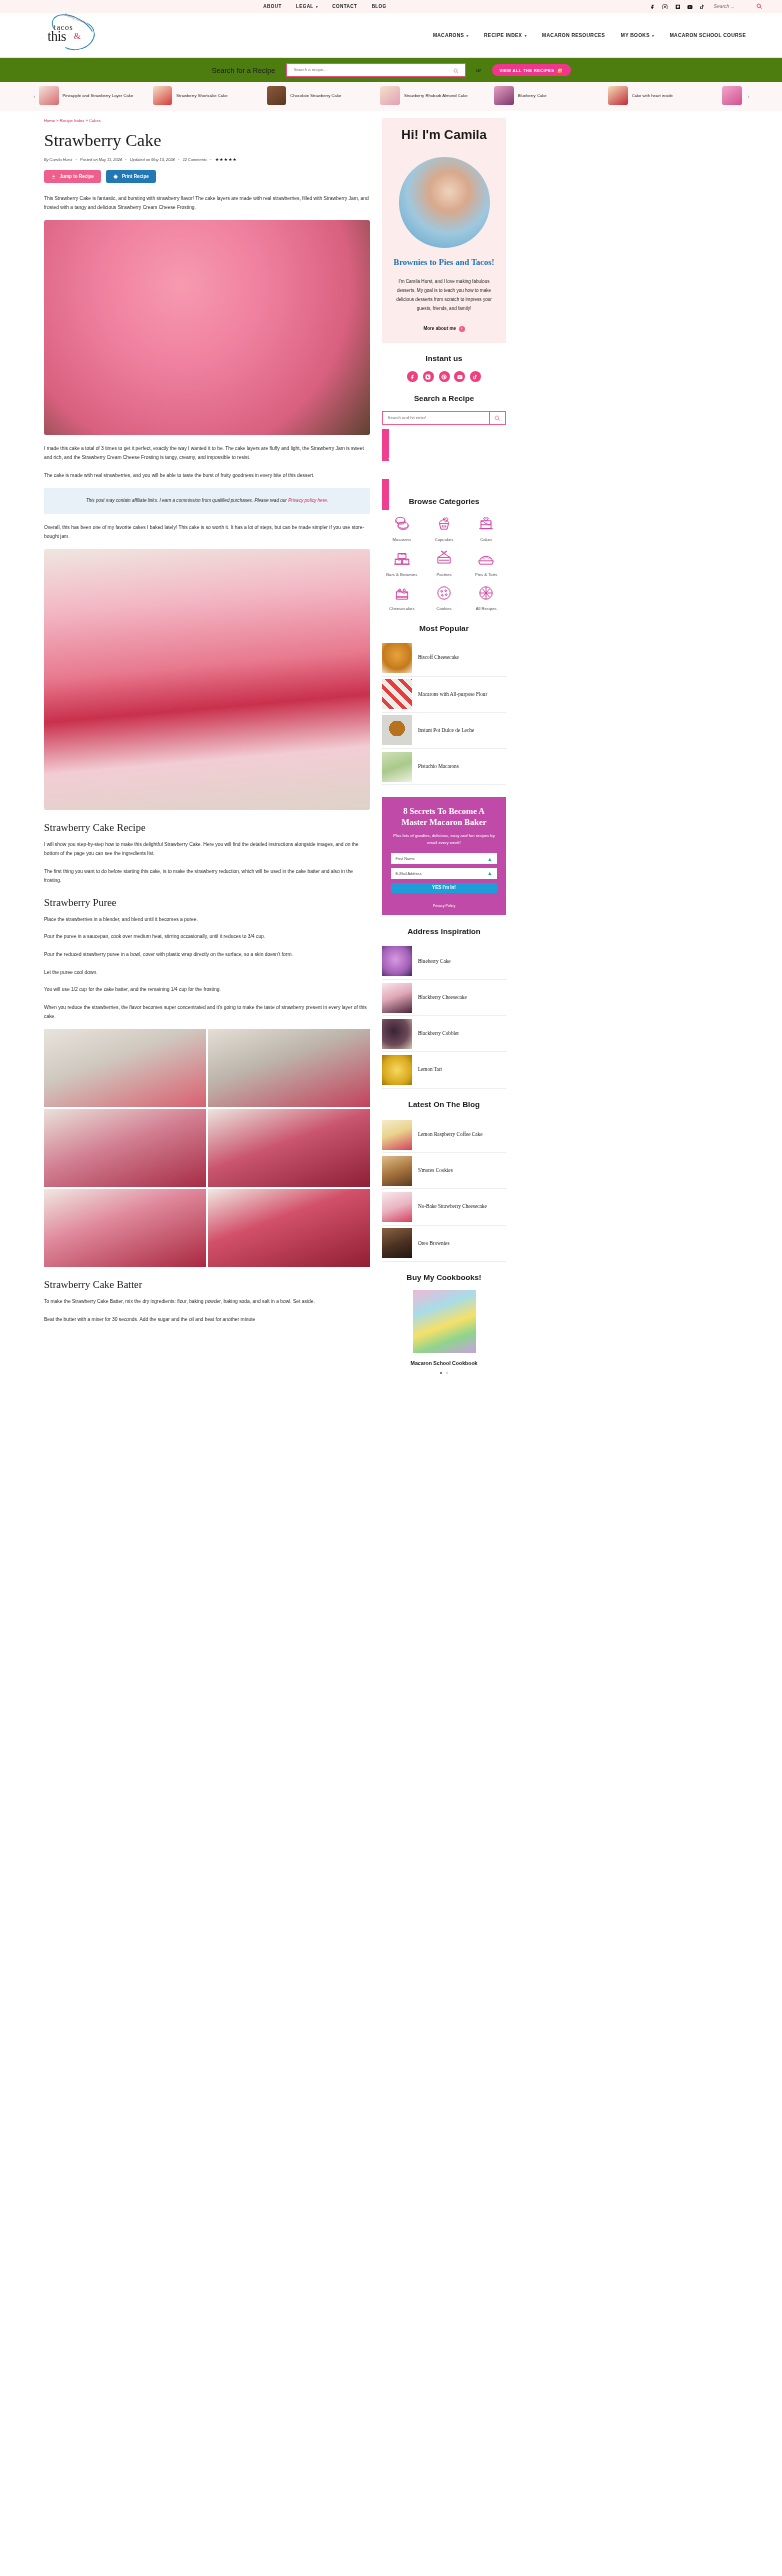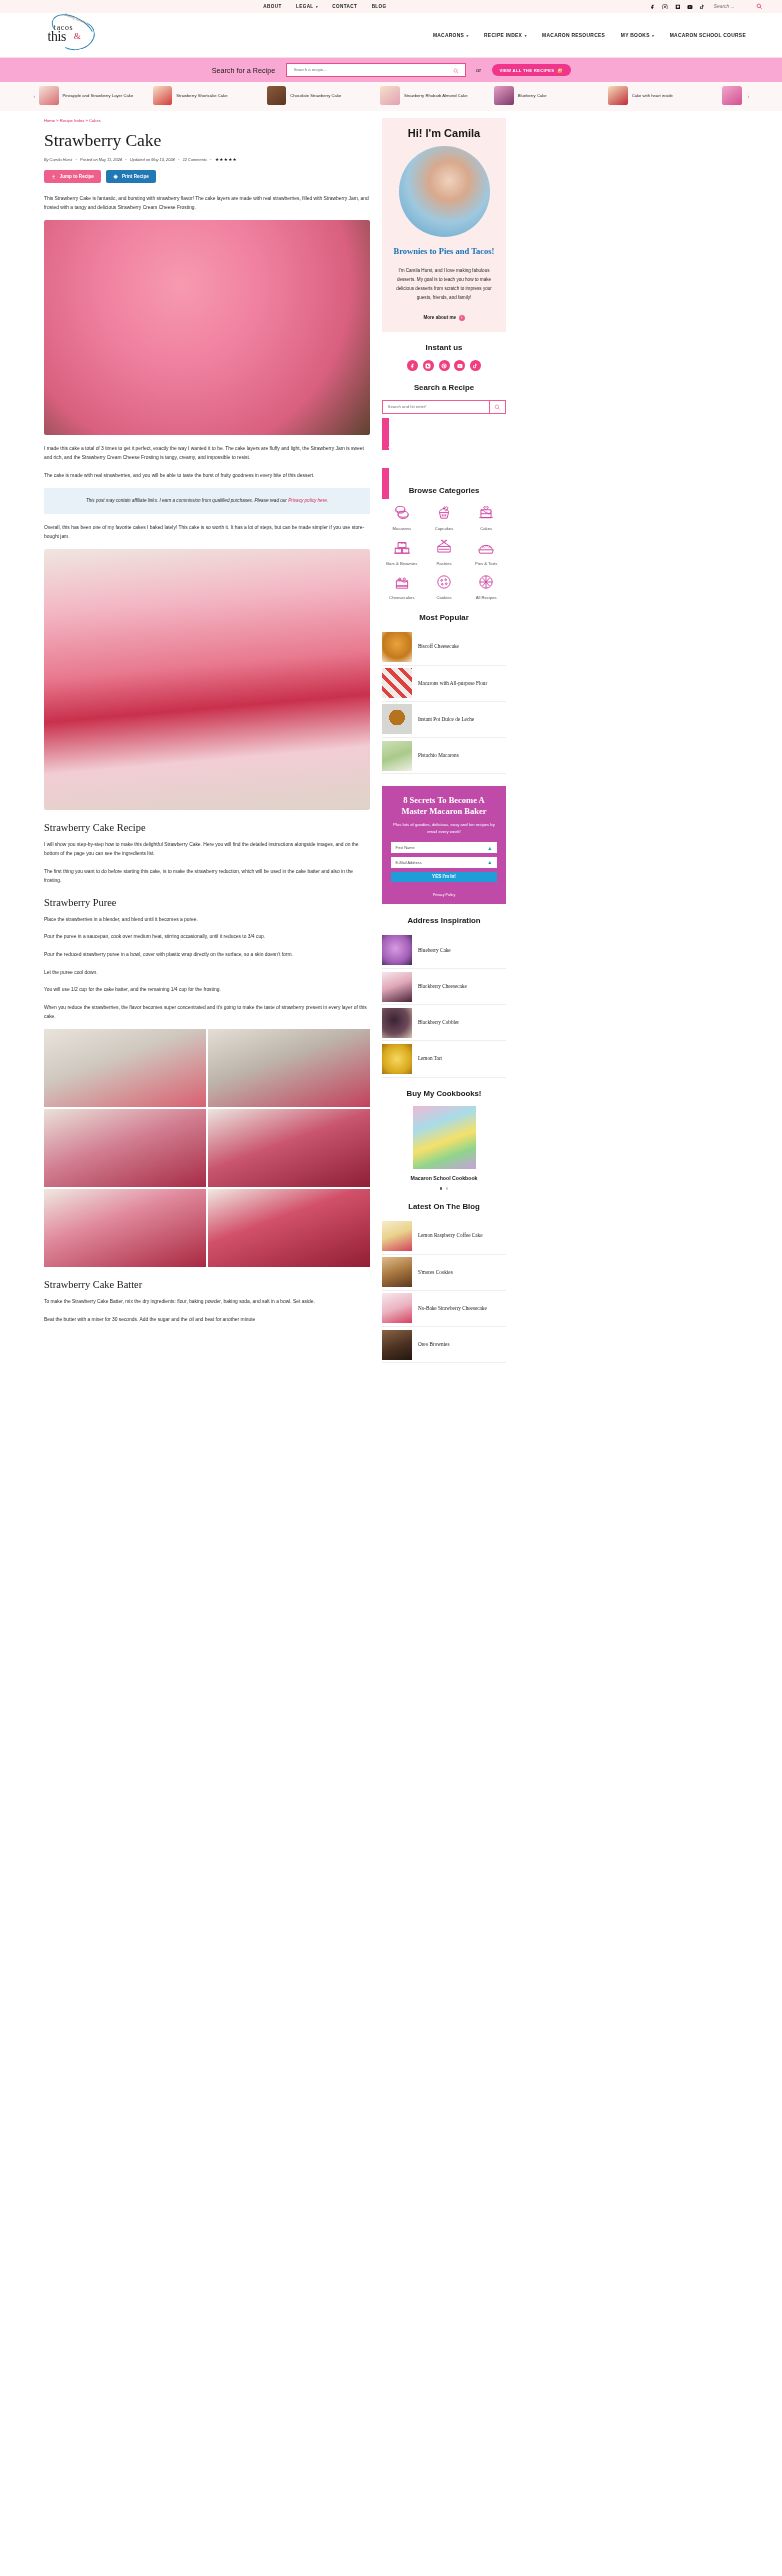--- a/index.html
+++ b/index.html
@@ -59,21 +59,21 @@
     font-size:9px; color:#c0304f; }
   .logo .tacos { position:absolute; left:9px; top:7px; font-family:"Liberation Serif", serif;
     font-size:7.8px; color:#1b1b1b; letter-spacing:0.7px;}
   .mainnav { margin-left:auto; display:flex; gap:15.7px; align-items:center;
     font-size:4.9px; font-weight:700; letter-spacing:0.3px; color:#1b1b1b; }
   .mainnav span { display:flex; align-items:center; gap:2px; }
   .caret { font-size:3.9px; color:#666; }
 
   
   .searchstrip {
-    background:#f9a8d4;
+    background:#4d7c0f;
     height:25px; display:flex; align-items:center; justify-content:center; gap:10.4px;
     border-top:0.7px solid #f8dfe6;
   }
   .searchstrip .lbl { font-size:7.2px; color:#1b1b1b; }
   .sbox {
     width:180px; height:14.4px; background:#fff; border:0.7px solid #ec4d86;
     display:flex; align-items:center; padding:0 5.2px;
   }
   .sbox input { border:0; outline:none; flex:1; font-size:4.2px; color:#f0628c;
     font-family:"Liberation Sans", sans-serif; background:transparent; }
@@ -128,21 +128,21 @@
 
   .grid2 { display:grid; grid-template-columns:1fr 1fr; gap:2px; margin:3.9px 0 9px; }
   .grid2 .cell { height:78px; background-size:cover; background-position:center; }
 
   
   .sb-box { margin-bottom:11.7px; }
   .sb-h { font-size:7.8px; font-weight:700; text-align:center; color:#1b1b1b; margin:0 0 7.8px; }
   .camila {
     background:#fcecec; padding:9px 9px 10.4px; text-align:center;
   }
-  .camila .h { font-size:11px; font-weight:700; color:#1b1b1b; margin-bottom:7px;}
+  .camila .h { font-size:13px; font-weight:700; color:#1b1b1b; margin-bottom:15px;}
   .camila .avatar {
     width:91px; height:91px; border-radius:50%; margin:0 auto 9px;
     background-size:cover; background-position:center;
   }
   .camila .welcome { font-family:"Liberation Serif", serif; font-weight:700;
     font-size:8.5px; color:#1a74b8; line-height:1.35; margin-bottom:7.8px;}
   .camila .blurb { font-size:4.6px; line-height:2; color:#2b2b2b; margin-bottom:7.8px;}
   .camila .more { font-size:4.6px; font-weight:700; color:#1b1b1b; display:inline-flex;
     align-items:center; gap:2.6px;}
   .camila .more .circ { width:5.9px; height:5.9px; border-radius:50%; background:#ef5f8c;
@@ -618,47 +618,47 @@
           <span class="th" style="background:radial-gradient(circle at 40% 40%,#3a2335,#6d4a58 55%,#d8c8b0)"></span>
           <span class="tx">Blackberry Cobbler</span>
         </a>
         <a class="row">
           <span class="th" style="background:radial-gradient(circle at 50% 50%,#f6d861,#d9a81c 65%,#9d7311)"></span>
           <span class="tx">Lemon Tart</span>
         </a>
       </div>
     </div>
 
+    <div class="sb-box">
+      <div class="sb-h">Latest On The Blog</div>
+      <div class="mplist">
+        <a class="row">
+          <span class="th" style="background:linear-gradient(160deg,#f6eccb,#e9d28c 45%,#d2425c)"></span>
+          <span class="tx">Lemon Raspberry Coffee Cake</span>
+        </a>
+        <a class="row">
+          <span class="th" style="background:linear-gradient(160deg,#e0bd8a,#a8763f 50%,#5c3a1e)"></span>
+          <span class="tx">S'mores Cookies</span>
+        </a>
+        <a class="row">
+          <span class="th" style="background:linear-gradient(160deg,#f8e8ec,#eab4c2 50%,#d4415f)"></span>
+          <span class="tx">No-Bake Strawberry Cheesecake</span>
+        </a>
+        <a class="row">
+          <span class="th" style="background:linear-gradient(160deg,#8a6344,#4a3021 55%,#241710)"></span>
+          <span class="tx">Oreo Brownies</span>
+        </a>
+      </div>
+    </div>
+
     <div class="sb-box cookbook">
       <div class="sb-h">Buy My Cookbooks!</div>
       <div class="cover" style="background:linear-gradient(160deg,#f0b8d6 0%,#a8dce8 30%,#f5e06a 55%,#8fd48c 75%,#c9a0e0 100%)"></div>
       <div class="cbt">Macaron School Cookbook</div>
       <div class="dots">
         <i class="on"></i>
         <i></i>
       </div>
     </div>
 
-    <div class="sb-box">
-      <div class="sb-h">Latest On The Blog</div>
-      <div class="mplist">
-        <a class="row">
-          <span class="th" style="background:linear-gradient(160deg,#f6eccb,#e9d28c 45%,#d2425c)"></span>
-          <span class="tx">Lemon Raspberry Coffee Cake</span>
-        </a>
-        <a class="row">
-          <span class="th" style="background:linear-gradient(160deg,#e0bd8a,#a8763f 50%,#5c3a1e)"></span>
-          <span class="tx">S'mores Cookies</span>
-        </a>
-        <a class="row">
-          <span class="th" style="background:linear-gradient(160deg,#f8e8ec,#eab4c2 50%,#d4415f)"></span>
-          <span class="tx">No-Bake Strawberry Cheesecake</span>
-        </a>
-        <a class="row">
-          <span class="th" style="background:linear-gradient(160deg,#8a6344,#4a3021 55%,#241710)"></span>
-          <span class="tx">Oreo Brownies</span>
-        </a>
-      </div>
-    </div>
-
   </aside>
 </div>
 
 
 </body></html>

